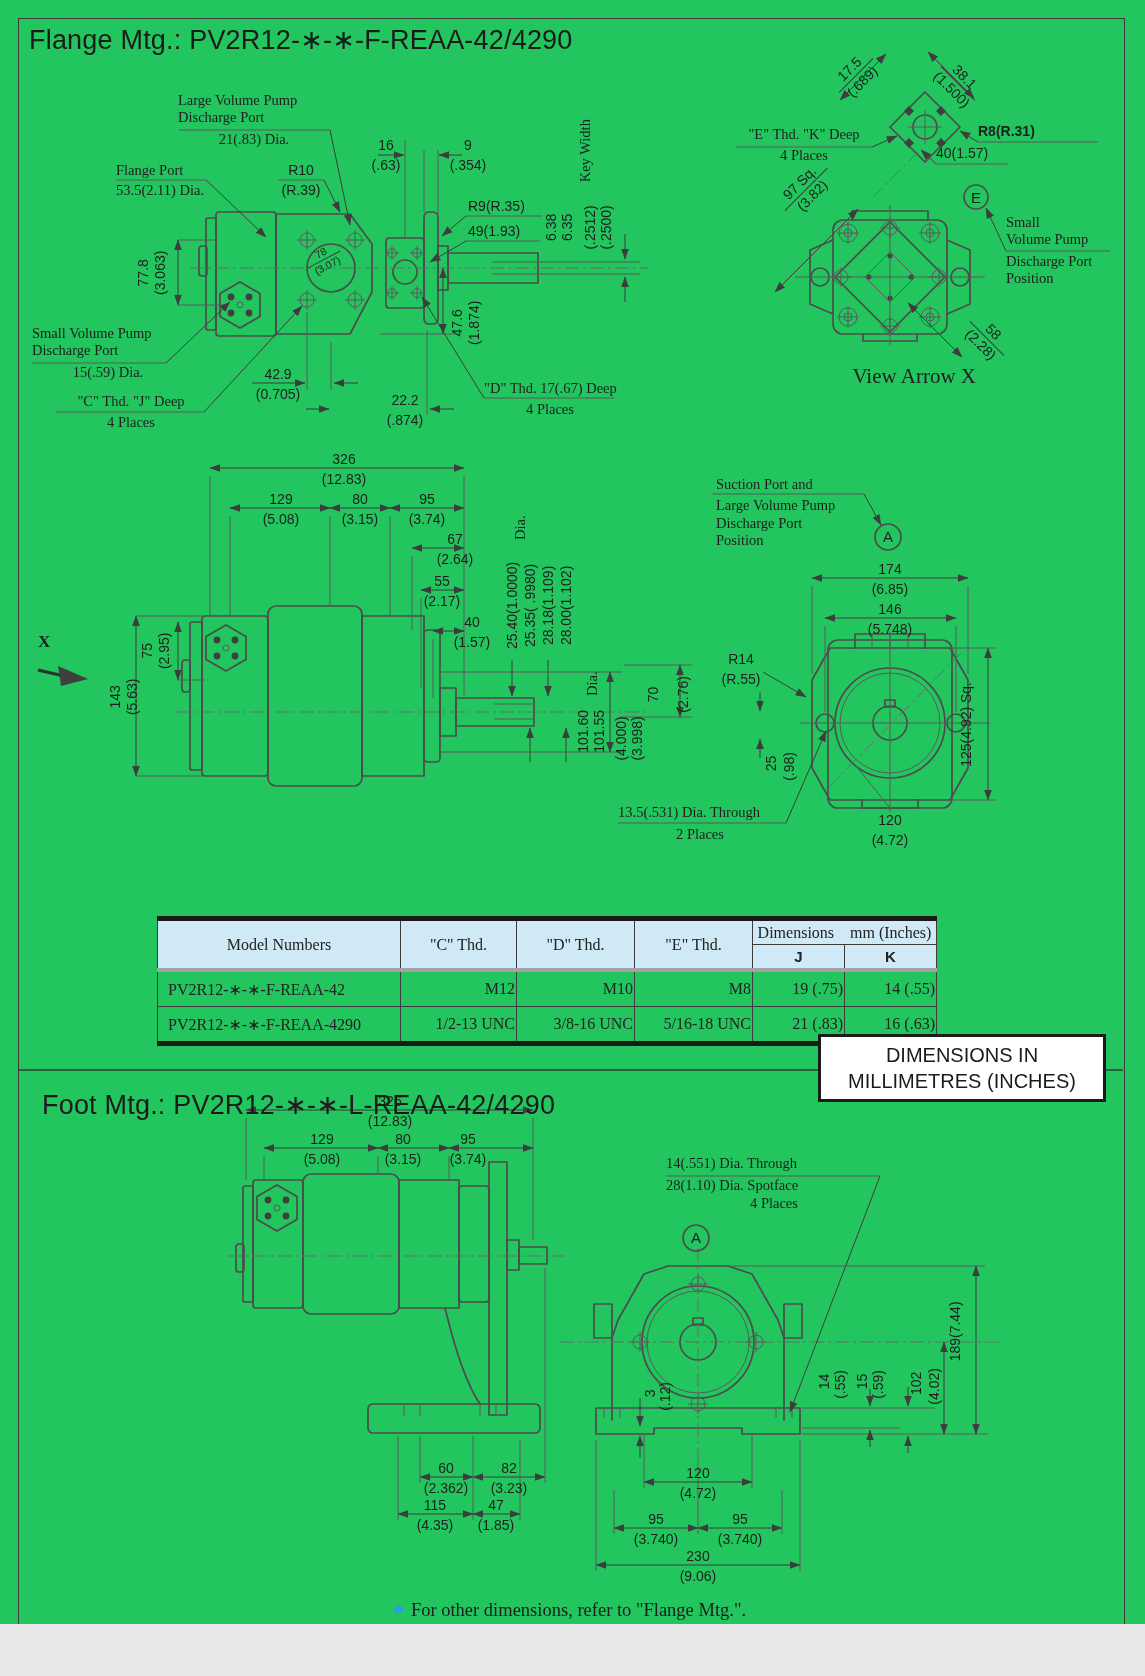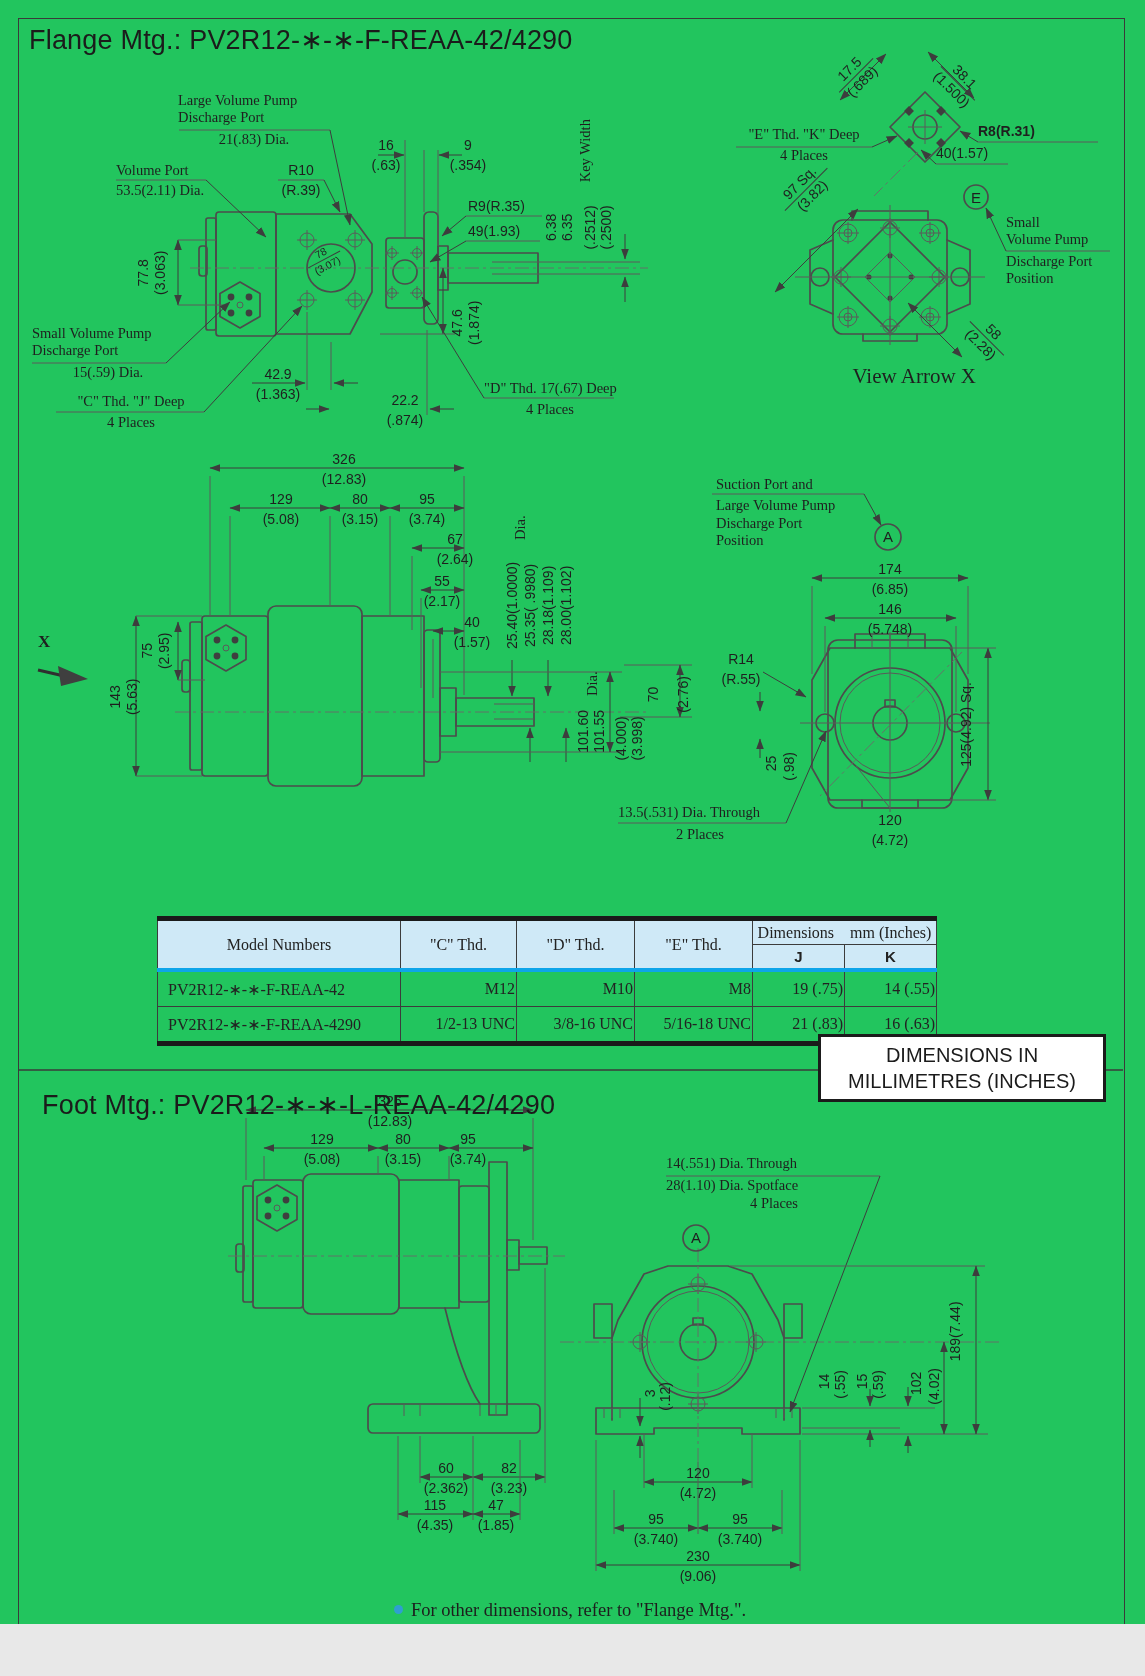--- a/index.html
+++ b/index.html
@@ -19,21 +19,21 @@
   .title{position:absolute;font-size:27px;color:#1b1b1b;letter-spacing:.2px;}
   .mark{position:absolute;font-size:15px;color:#1f1f1f;}
   .small{font-size:10.5px;}
   
   #spec-table{position:absolute;left:157px;top:916px;border-collapse:collapse;
       border-top:5px solid #1a1a1a;border-bottom:5px solid #1a1a1a;}
   #spec-table th,#spec-table td{border:1px solid #3c3c3c;font-weight:normal;}
   #spec-table thead th{background:#cfe9f7;font-family:"Liberation Serif",serif;font-size:16px;height:21px;}
   #spec-table thead .jk{font-family:"Liberation Sans",sans-serif;font-weight:bold;font-size:15px;}
   #spec-table tbody td{font-family:"Liberation Serif",serif;font-size:16px;height:32px;text-align:right;}
-  #spec-table tbody tr:first-child td{border-top:4px solid #0ea5e9;}
+  #spec-table tbody tr:first-child td{border-top:4px solid #a3a3a3;}
   #spec-table td.model{text-align:left;padding-left:10px;}
   #dim-note{position:absolute;left:818px;top:1034px;width:282px;height:62px;border:3px solid #1b1b1b;
       background:#fff;display:flex;flex-direction:column;align-items:center;justify-content:center;
       font-size:20px;color:#1b1b1b;z-index:5;line-height:1.3;}
   #footer-note{position:absolute;left:340px;top:1600px;width:460px;text-align:center;
       font-family:"Liberation Serif",serif;font-size:18.5px;color:#1d1d1d;}
   .bullet{display:inline-block;width:9px;height:9px;border-radius:50%;background:#2f9fd0;margin-right:8px;vertical-align:2px;}
   #page-border{position:absolute;left:18px;top:18px;width:1105px;height:1636px;border:1.6px solid #3a3a3a;}
 </style>
 </head>
@@ -314,21 +314,21 @@
 
   <div class="title" style="left:29px;top:24px;">Flange Mtg.: PV2R12-∗-∗-F-REAA-42/4290</div>
   <div class="title" style="left:42px;top:1089px;">Foot Mtg.: PV2R12-∗-∗-L-REAA-42/4290</div>
 
   <div class="lbl ser" style="left:178px;top:92px;width:152px;">
     <div>Large Volume Pump</div>
     <div>Discharge Port</div>
     <div class="ctr" style="padding-top:4px;">21(.83) Dia.</div>
   </div>
   <div class="lbl ser" style="left:116px;top:162px;width:110px;">
-    <div>Volume Port</div>
+    <div>Flange Port</div>
     <div style="padding-top:3px;">53.5(2.11) Dia.</div>
   </div>
   <div class="lbl ctr" style="left:276px;top:162px;width:50px;">
     <div>R10</div>
     <div style="padding-top:3px;">(R.39)</div>
   </div>
   <div class="lbl ctr" style="left:364px;top:137px;width:44px;">
     <div>16</div>
     <div style="padding-top:3px;">(.63)</div>
   </div>
@@ -355,21 +355,21 @@
     <div>Small Volume Pump</div>
     <div>Discharge Port</div>
     <div class="ctr" style="padding-top:4px;">15(.59) Dia.</div>
   </div>
   <div class="lbl ser ctr" style="left:56px;top:393px;width:150px;">
     <div>"C" Thd. "J" Deep</div>
     <div style="padding-top:4px;">4 Places</div>
   </div>
   <div class="lbl ctr" style="left:248px;top:366px;width:60px;">
     <div>42.9</div>
-    <div style="padding-top:3px;">(1.363)</div>
+    <div style="padding-top:3px;">(0.705)</div>
   </div>
   <div class="lbl ctr" style="left:375px;top:392px;width:60px;">
     <div>22.2</div>
     <div style="padding-top:3px;">(.874)</div>
   </div>
   <div class="lbl ctr rot" style="left:436px;top:306px;width:60px;transform:rotate(-90deg);">
     <div>47.6</div>
     <div>(1.874)</div>
   </div>
   <div class="lbl ser ctr" style="left:484px;top:380px;width:132px;">

